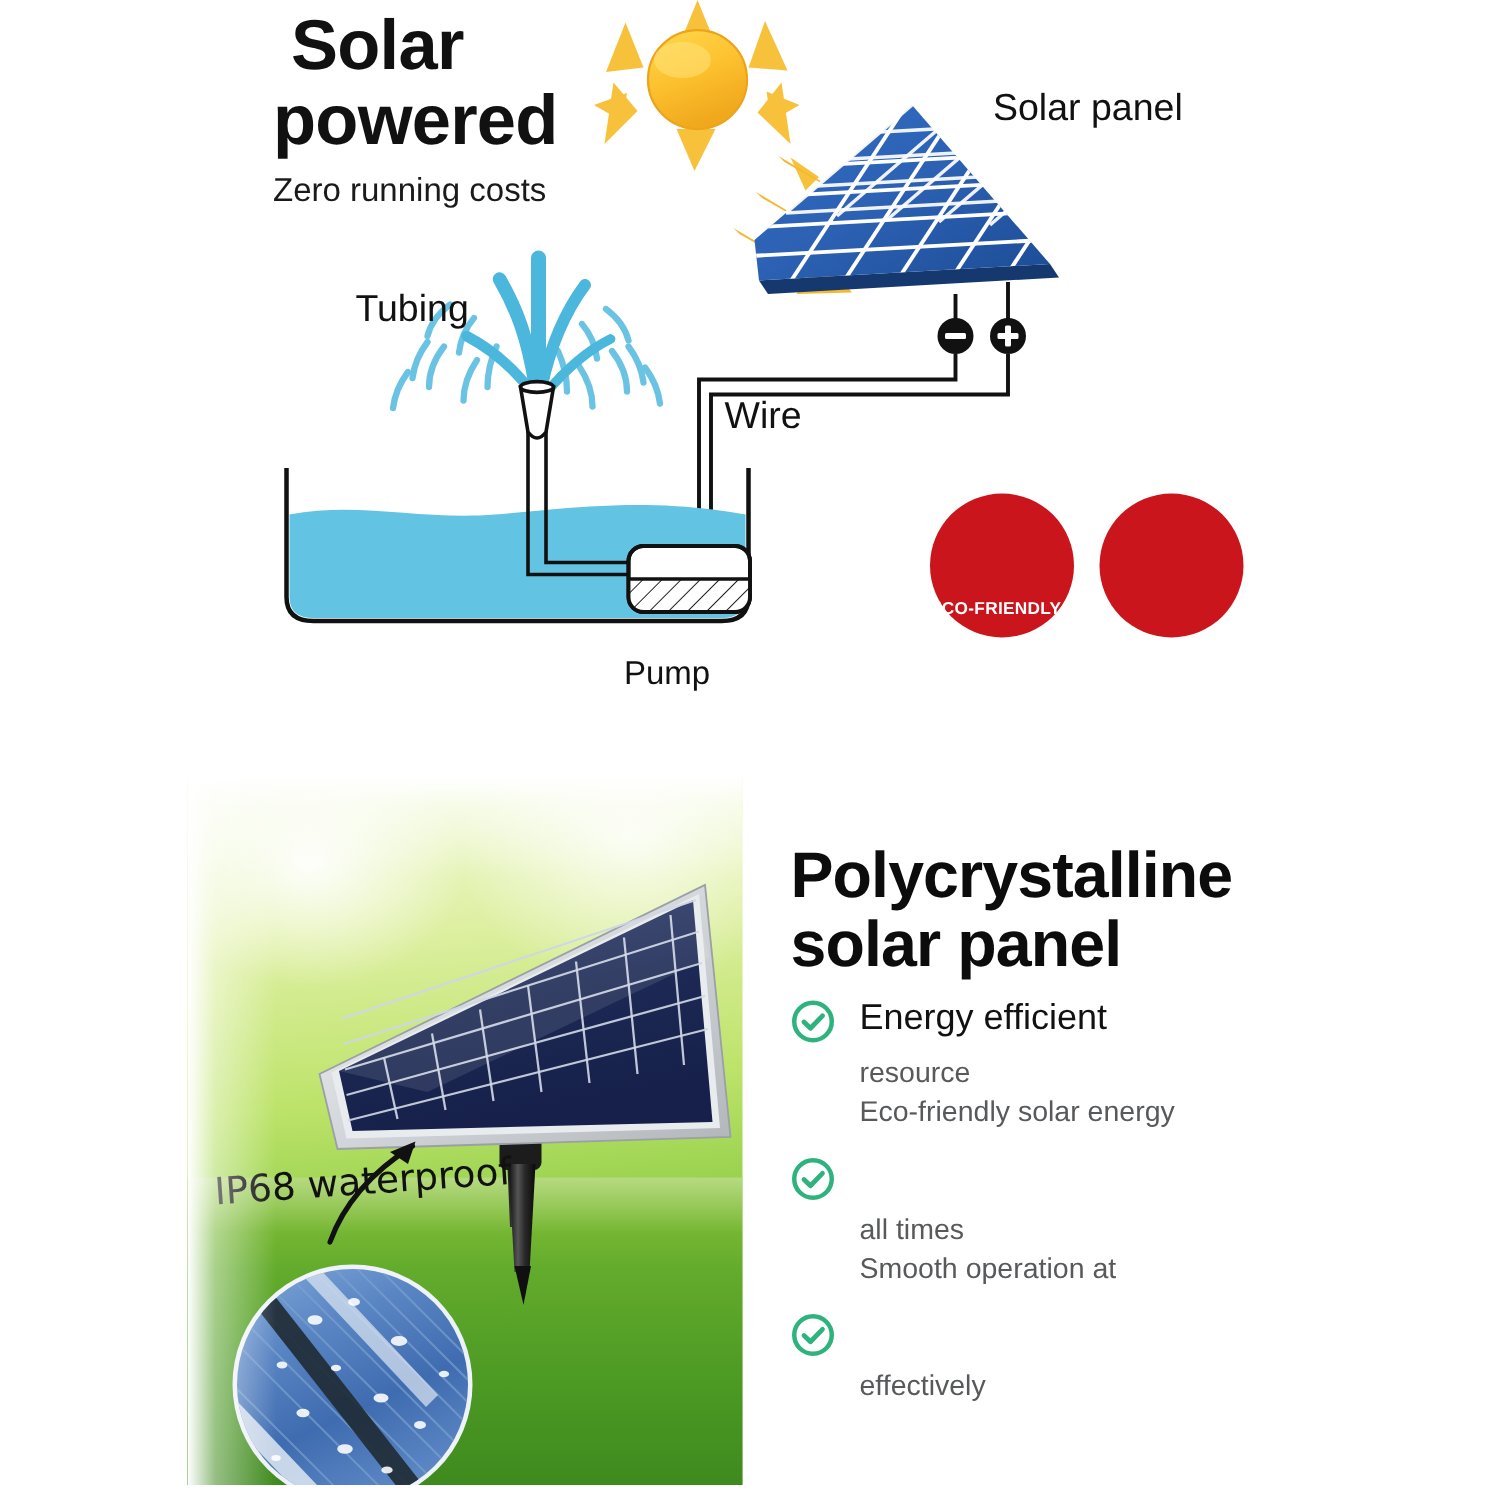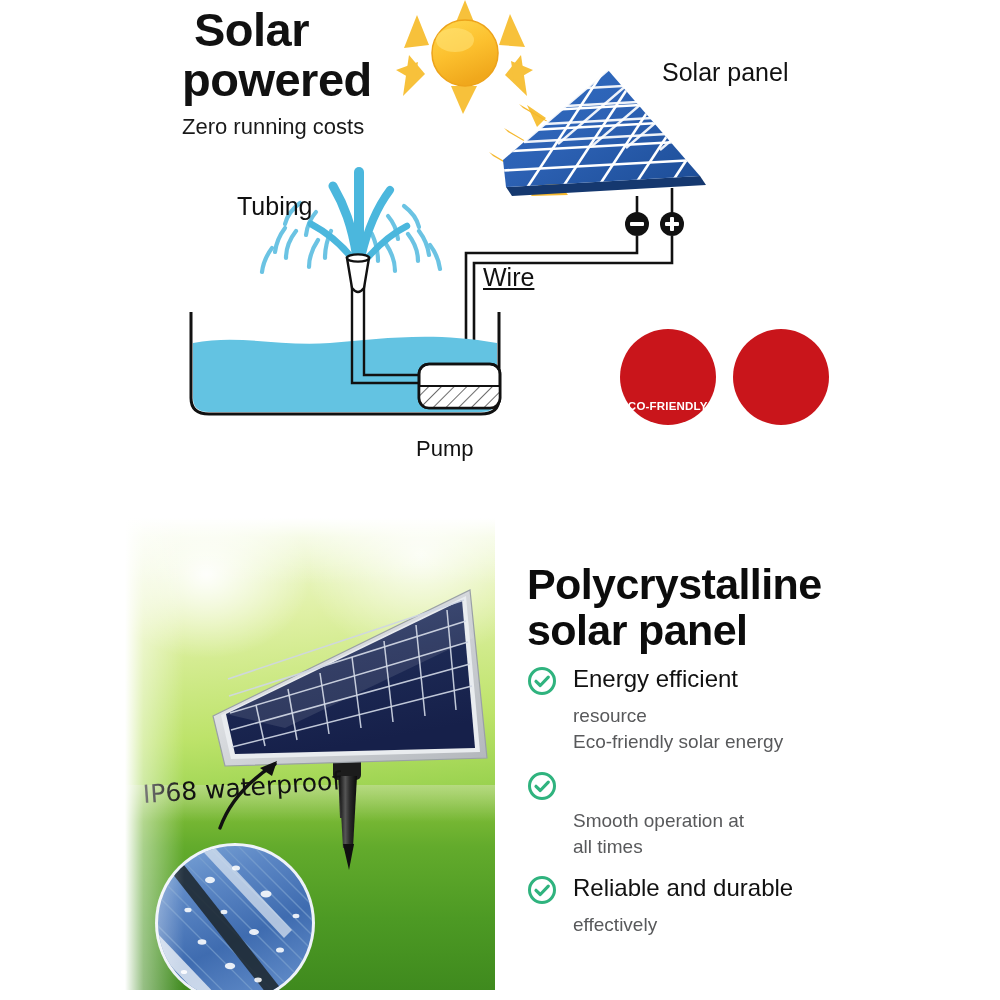--- a/index.html
+++ b/index.html
@@ -15,21 +15,21 @@
   #section-diagram { position: absolute; left:0; top:0; width:1000px; height:500px; }
 
   .hl-line { font-weight: 700; color:#111; letter-spacing:-0.5px; }
   #headline { position:absolute; left:182px; top:6px; }
   #hl1 { font-size:47px; line-height:48px;margin-left:12px; }
   #hl2 { font-size:47px; line-height:52px; }
   #subhead { position:absolute; left:182px; top:114px; font-size:22px; color:#1a1a1a; }
 
   #label-solar-panel { position:absolute; left:662px; top:58px; font-size:25px; color:#111; }
   #label-tubing  { position:absolute; left:237px; top:192px; font-size:25px; color:#111; }
-  #label-wire    { position:absolute; left:483px; top:263px; font-size:25px; color:#111;text-decoration:underline; }
+  #label-wire    { position:absolute; left:483px; top:263px; font-size:25px; color:#111; }
   #label-pump    { position:absolute; left:416px; top:420px; font-size:22px; color:#111;margin-top:16px; }
 
   #svg-diagram { position:absolute; left:0; top:0; }
 
   
   .badge { position:absolute; width:96px; height:96px; border-radius:50%;
            background:#c9151b; }
   #badge-eco  { left:620px; top:329px; }
   #badge-zero { left:733px; top:329px; }
   .badge-label { position:absolute; left:0; width:100%; text-align:left;
@@ -392,30 +392,29 @@
   </div>
 
   <div class="feature" id="feat-1">
     <div class="feat-row">
       <svg class="check" viewBox="0 0 30 30">
         <circle cx="15" cy="15" r="12.5" fill="none" stroke="#2fb37e" stroke-width="3"></circle>
         <path d="M9,15.3 L13.3,19.5 L21.3,11.2" fill="none" stroke="#2fb37e" stroke-width="3.2" stroke-linecap="round" stroke-linejoin="round"></path>
       </svg>
     </div>
     <div class="feat-desc">
+      <div>all times</div>
       <div>Smooth operation at</div>
-      <div>all times</div>
     </div>
   </div>
 
   <div class="feature" id="feat-2">
     <div class="feat-row">
       <svg class="check" viewBox="0 0 30 30">
         <circle cx="15" cy="15" r="12.5" fill="none" stroke="#2fb37e" stroke-width="3"></circle>
         <path d="M9,15.3 L13.3,19.5 L21.3,11.2" fill="none" stroke="#2fb37e" stroke-width="3.2" stroke-linecap="round" stroke-linejoin="round"></path>
       </svg>
-      <div class="feat-title">Reliable and durable</div>
     </div>
     <div class="feat-desc">
       <div>effectively</div>
     </div>
   </div>
 </div>
 
 </body></html>

